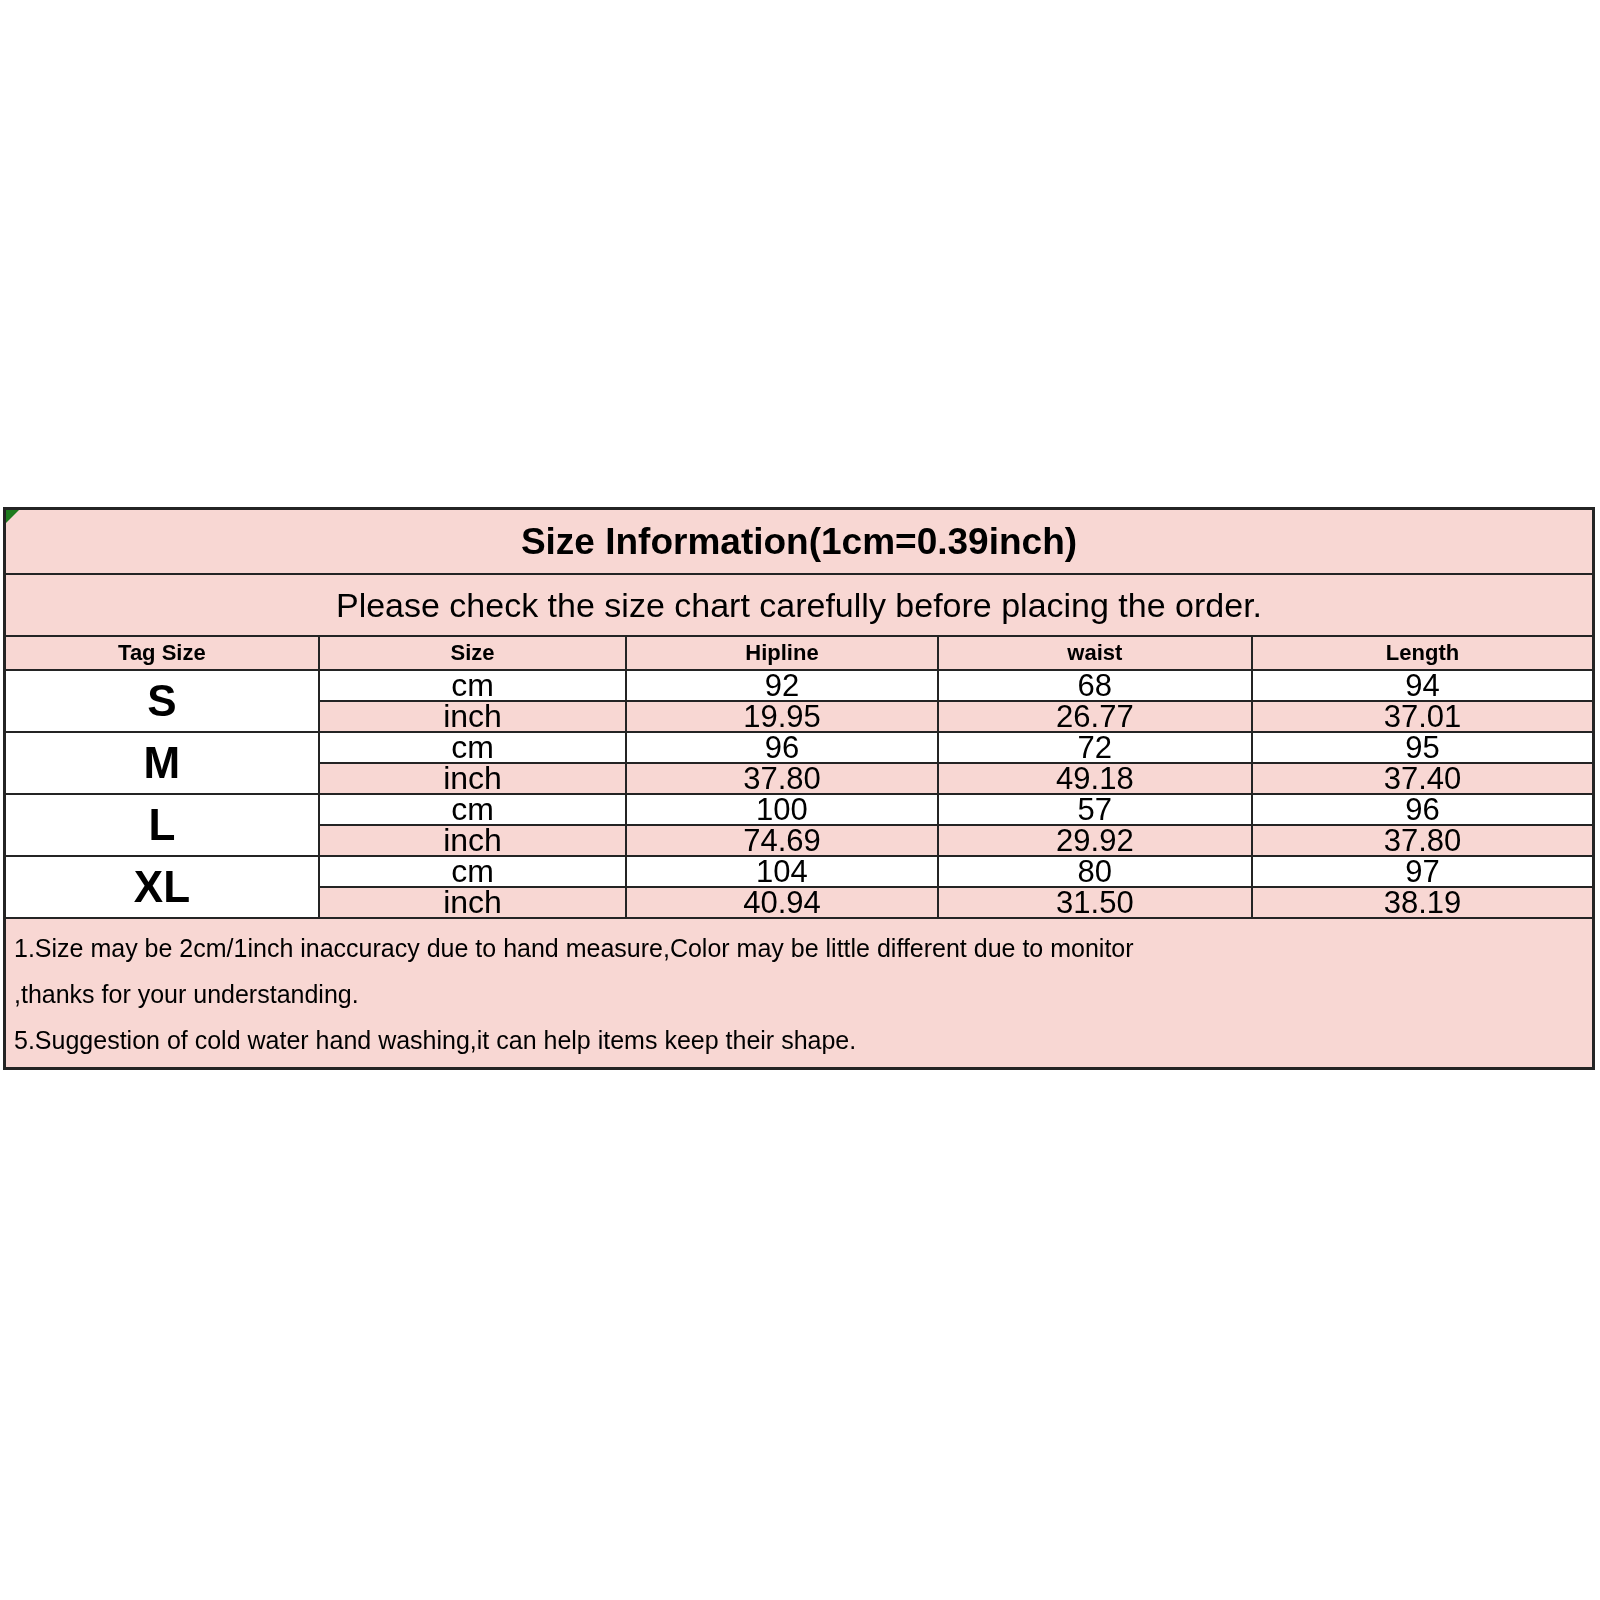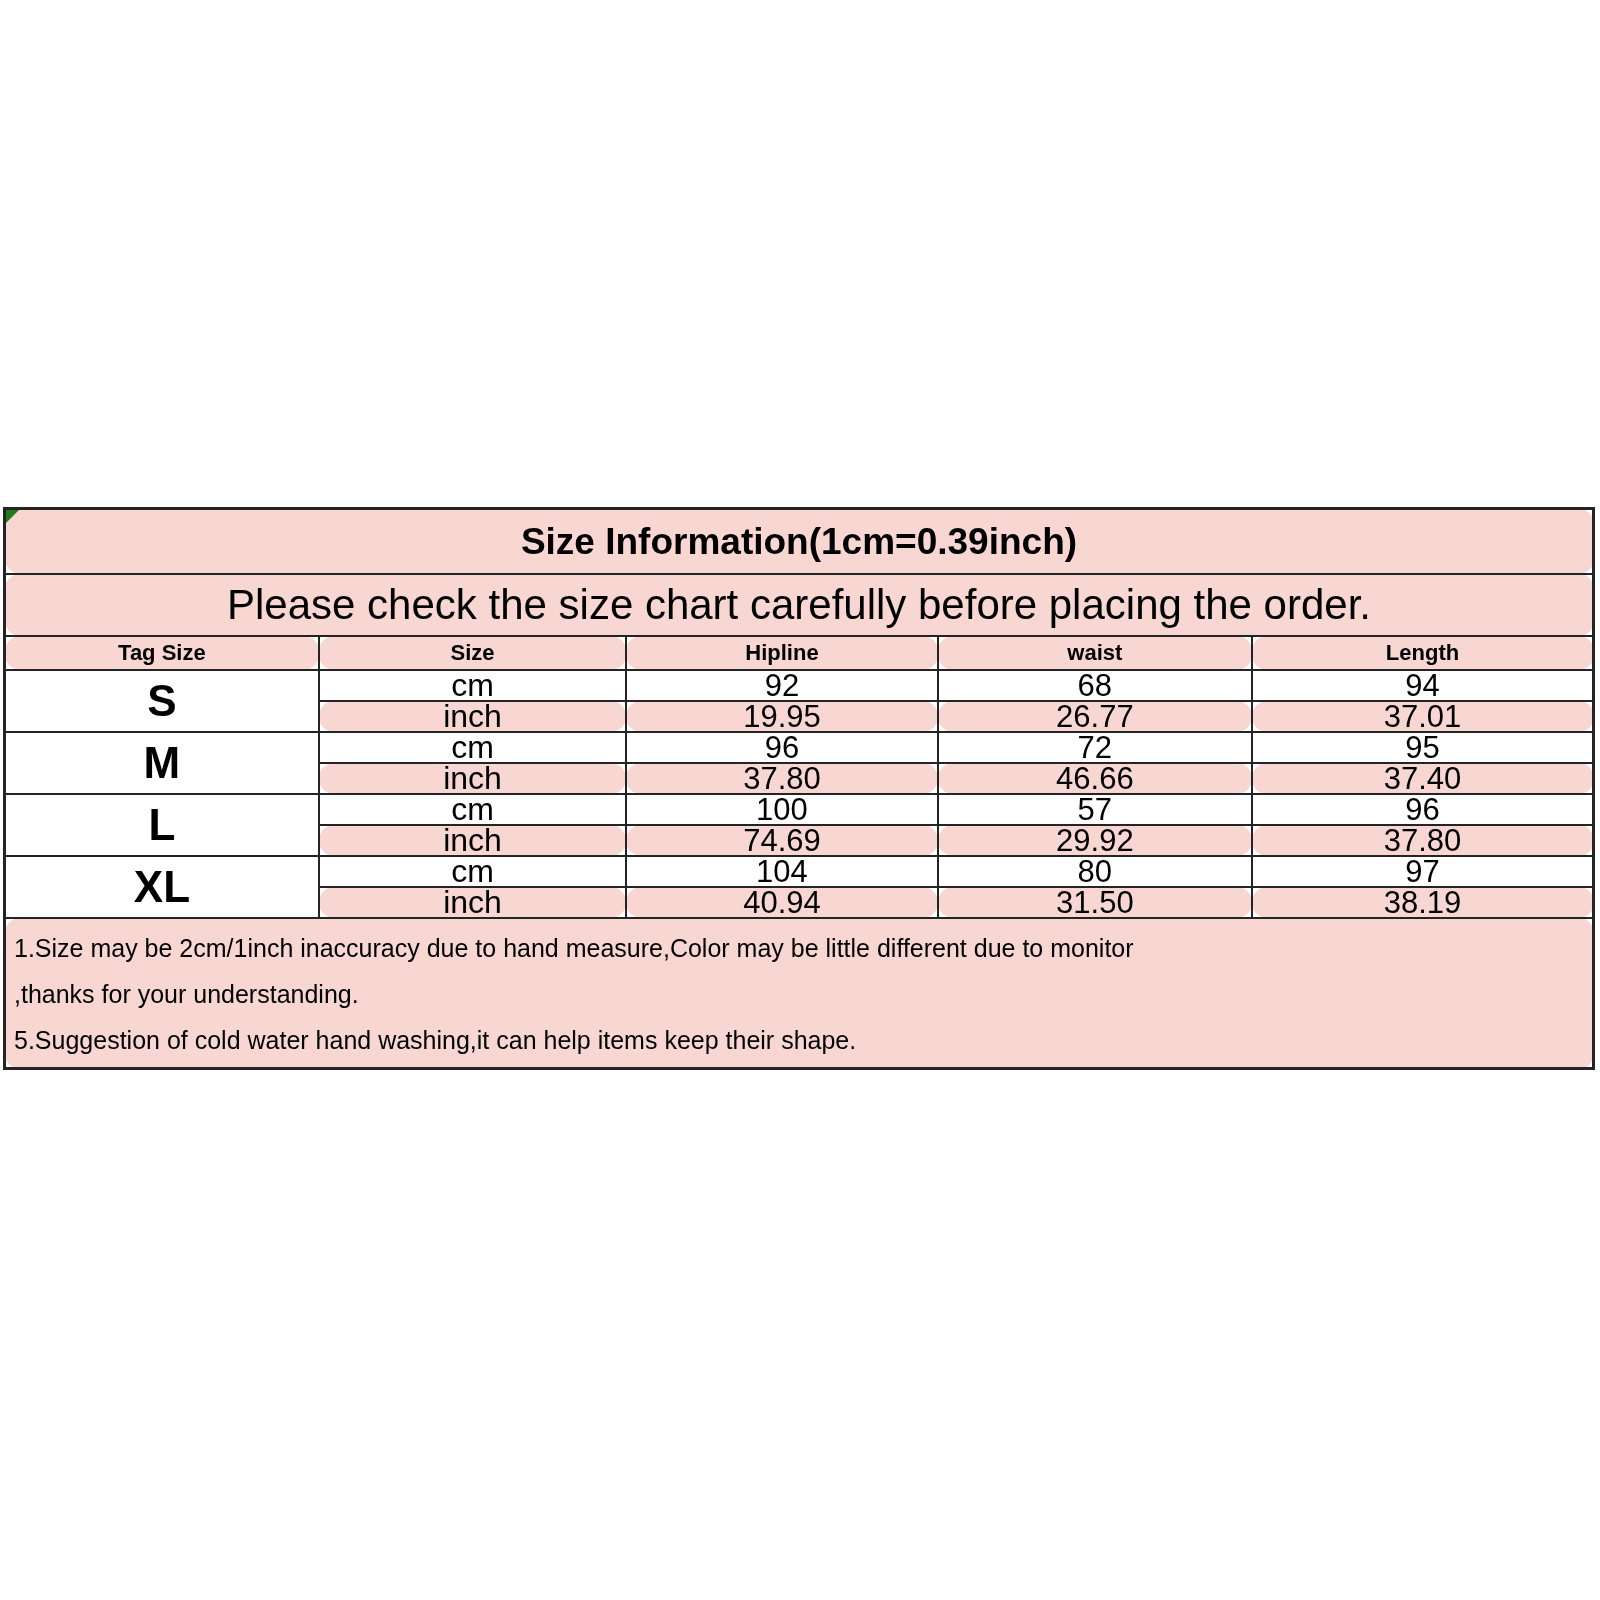--- a/index.html
+++ b/index.html
@@ -31,31 +31,31 @@
     border: 3px solid #242424;
   }
   .size-table td {
     border: 2px solid #242424;
     text-align: center;
     vertical-align: middle;
     padding: 0;
     overflow: visible;
     white-space: nowrap;
   }
-  .pink  { background: #f8d7d3; border-radius: 15px; }
+  .pink  { background: #f8d7d3; }
   .white { background: #ffffff; }
 
   td.title-cell {
     height: 63px;
     font-size: 37px;
     font-weight: bold;
   }
   td.subtitle-cell {
     height: 60px;
-    font-size: 42px;
+    font-size: 34px;
   }
   td.header-cell {
     height: 32px;
     font-size: 22px;
     font-weight: bold;
   }
   td.tag-cell {
     font-size: 44px;
     font-weight: bold;
     line-height: 1;
@@ -140,21 +140,21 @@
       <tr>
         <td class="tag-cell white" rowspan="2">M</td>
         <td class="unit-cell white">cm</td>
         <td class="value-cell white">96</td>
         <td class="value-cell white">72</td>
         <td class="value-cell white">95</td>
       </tr>
       <tr>
         <td class="unit-cell pink">inch</td>
         <td class="value-cell pink">37.80</td>
-        <td class="value-cell pink">46.66</td>
+        <td class="value-cell pink">49.18</td>
         <td class="value-cell pink">37.40</td>
       </tr>
 
       <tr>
         <td class="tag-cell white" rowspan="2">L</td>
         <td class="unit-cell white">cm</td>
         <td class="value-cell white">100</td>
         <td class="value-cell white">57</td>
         <td class="value-cell white">96</td>
       </tr>

